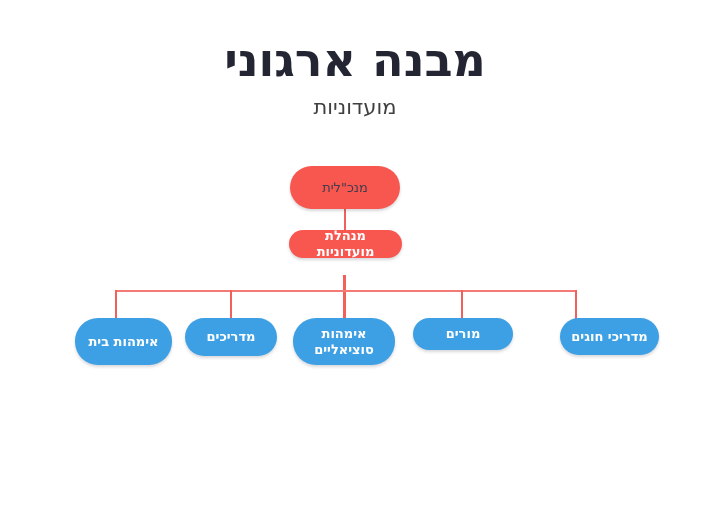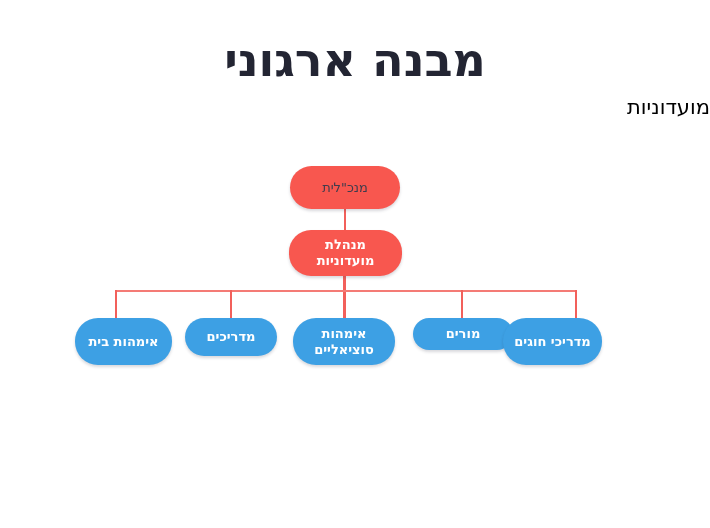--- a/index.html
+++ b/index.html
@@ -24,23 +24,24 @@
     font-weight: bold;
     color: #232533;
     direction: rtl;
     line-height: 1.15;
   }
 
   .subtitle {
     position: absolute;
     left: 0; right: 0;
     top: 87px;
+    text-align: center;
     font-size: 21px;
     font-weight: normal;
-    color: #000000;
+    color: #404040;
     direction: rtl;
     line-height: 1.2;
   }
 
   .node {
     position: absolute;
     display: flex;
     align-items: center;
     justify-content: center;
     text-align: center;
@@ -60,30 +61,30 @@
 
   .node .label {
     font-size: 13px;
     line-height: 1.2;
     padding: 0 6px;
   }
 
   .node-ceo      { left: 290px; top: 158px; width: 110px; height: 43px; }
   .node-ceo .label { color: #3f3c4d; font-weight: normal; }
 
-  .node-manager  { left: 289px; top: 222px; width: 113px; height: 46px; }
+  .node-manager  { left: 289px; top: 222px; width: 113px; height: 28px; }
   .node-manager .label { color: #ffffff; font-weight: bold; }
 
   .node-blue .label { color: #ffffff; font-weight: bold; }
 
   .node-d1 { left: 75px;  top: 310px; width: 97px;  height: 47px; text-align: center; }
   .node-d2 { left: 185px; top: 310px; width: 92px;  height: 38px; }
   .node-d3 { left: 293px; top: 310px; width: 102px; height: 47px; }
   .node-d4 { left: 413px; top: 310px; width: 100px; height: 32px; }
-  .node-d5 { left: 503px; top: 310px; width: 99px;  height: 47px; }
+  .node-d5 { left: 560px; top: 310px; width: 99px;  height: 37px; }
 
   .line {
     position: absolute;
     background: #f2605b;
   }
 
   .line-stub     { left: 344px; top: 200px; width: 2px;   height: 23px; }
   .line-center   { left: 343px; top: 267px; width: 3px;   height: 44px; }
   .line-h        { left: 115px; top: 282px; width: 462px; height: 2px; background: #f47b75; }
   .line-drop-1   { left: 115px; top: 282px; width: 2px;   height: 29px; }

